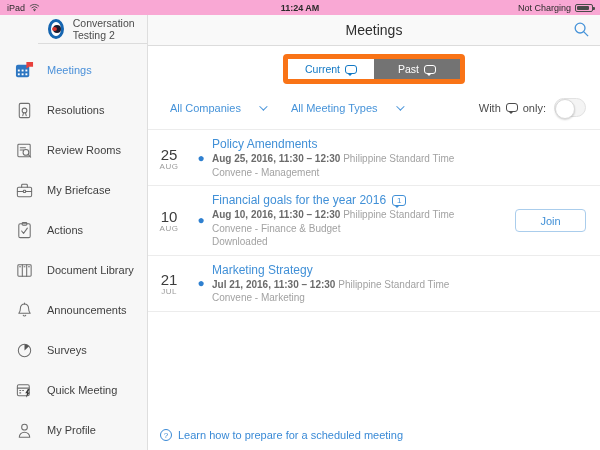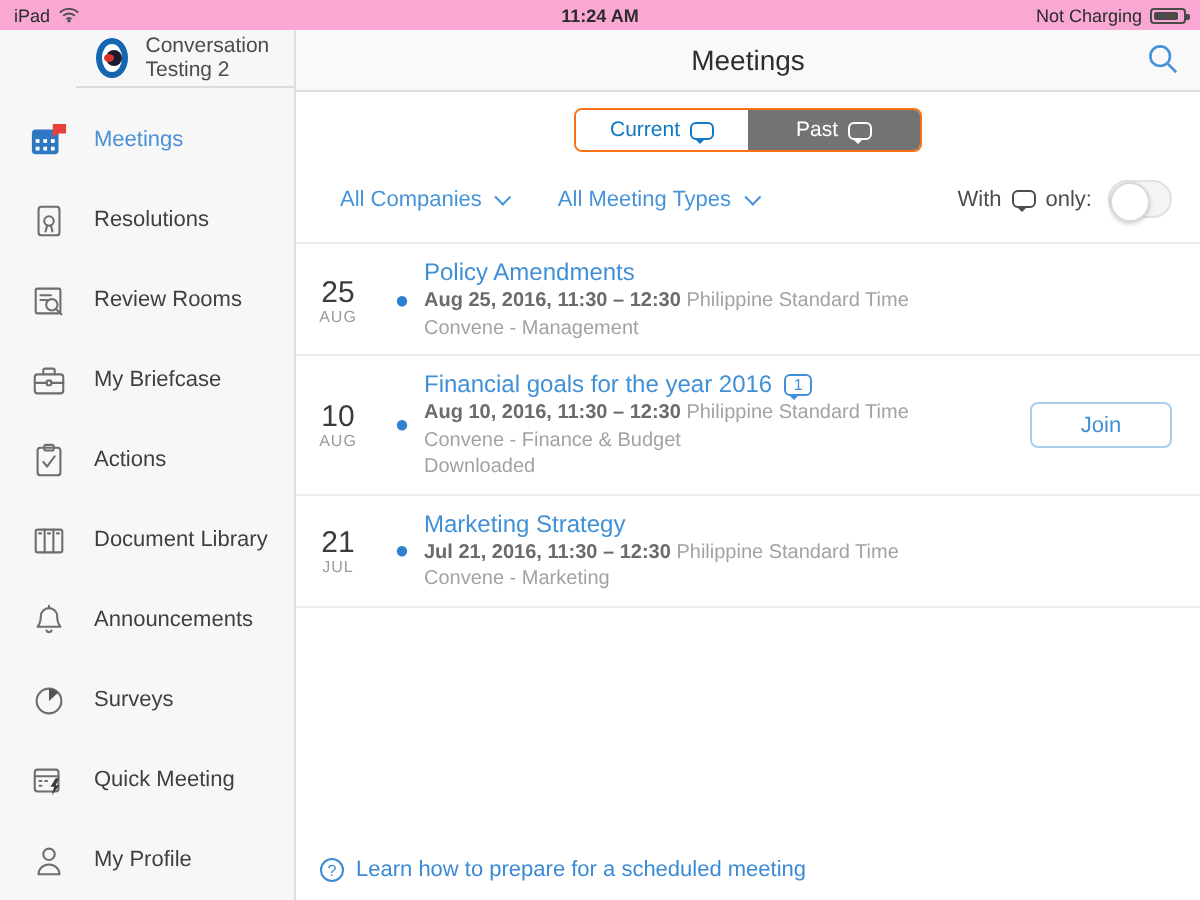--- a/index.html
+++ b/index.html
@@ -38,33 +38,33 @@
   
   .content { flex:1; display:flex; flex-direction:column; background:#fff; min-width:0; }
   .navbar { height:31px; background:#f9f9f9; border-bottom:1px solid #dcdcdc; position:relative;
             display:flex; align-items:center; justify-content:center; }
   .navbar .title { font-size:14px; color:#2e2e2e; }
   .search-btn { position:absolute; right:10px; top:6px; cursor:pointer; line-height:0; }
 
   .content-body { flex:1; position:relative; display:flex; flex-direction:column; }
 
   
-  .segmented { margin:8px auto 0; display:flex; border:1px solid #f97316; border-radius:4px; overflow:hidden; }
+  .segmented { margin:8px auto 0; display:flex; border:5px solid #f97316; border-radius:4px; overflow:hidden; }
   .segment { width:86px; height:20px; display:flex; align-items:center; justify-content:center; gap:5px;
              font-size:10.5px; color:#1278c4; background:#fff; cursor:pointer; }
   .segment.selected { background:#737373; color:#fff; }
 
   .bubble { display:inline-block; width:12px; height:9px; border:1.3px solid currentColor; border-radius:3px;
             position:relative; }
   .bubble::after { content:''; position:absolute; left:2px; bottom:-5px;
                    border:2.6px solid transparent; border-top-color:currentColor; }
 
   
   .filter-row { display:flex; align-items:center; margin:14px 14px 0 22px; }
-  .filter-link { display:flex; align-items:center; gap:6px; font-size:11px; color:#4693d9; cursor:pointer; margin-right:26px; }
+  .filter-link { display:flex; align-items:center; gap:18px; font-size:11px; color:#4693d9; cursor:pointer; margin-right:26px; }
   .chev { width:6px; height:6px; border-right:1.4px solid #4693d9; border-bottom:1.4px solid #4693d9;
           transform:rotate(45deg) translateY(-2px); display:inline-block; }
   .with-toggle { margin-left:auto; display:flex; align-items:center; gap:5px; font-size:11px; color:#4c4c4c; }
   .toggle { width:32px; height:19px; border-radius:10px; background:#f4f4f4; border:1px solid #e2e2e2;
             position:relative; cursor:pointer; margin-left:3px; }
   .toggle::before { content:''; position:absolute; left:0; top:-0.5px; width:18px; height:18px; border-radius:50%;
                     background:#fff; border:1px solid #d8d8d8; box-shadow:0 1px 2px rgba(0,0,0,.18); }
 
   
   .meeting-list { margin-top:12px; }

